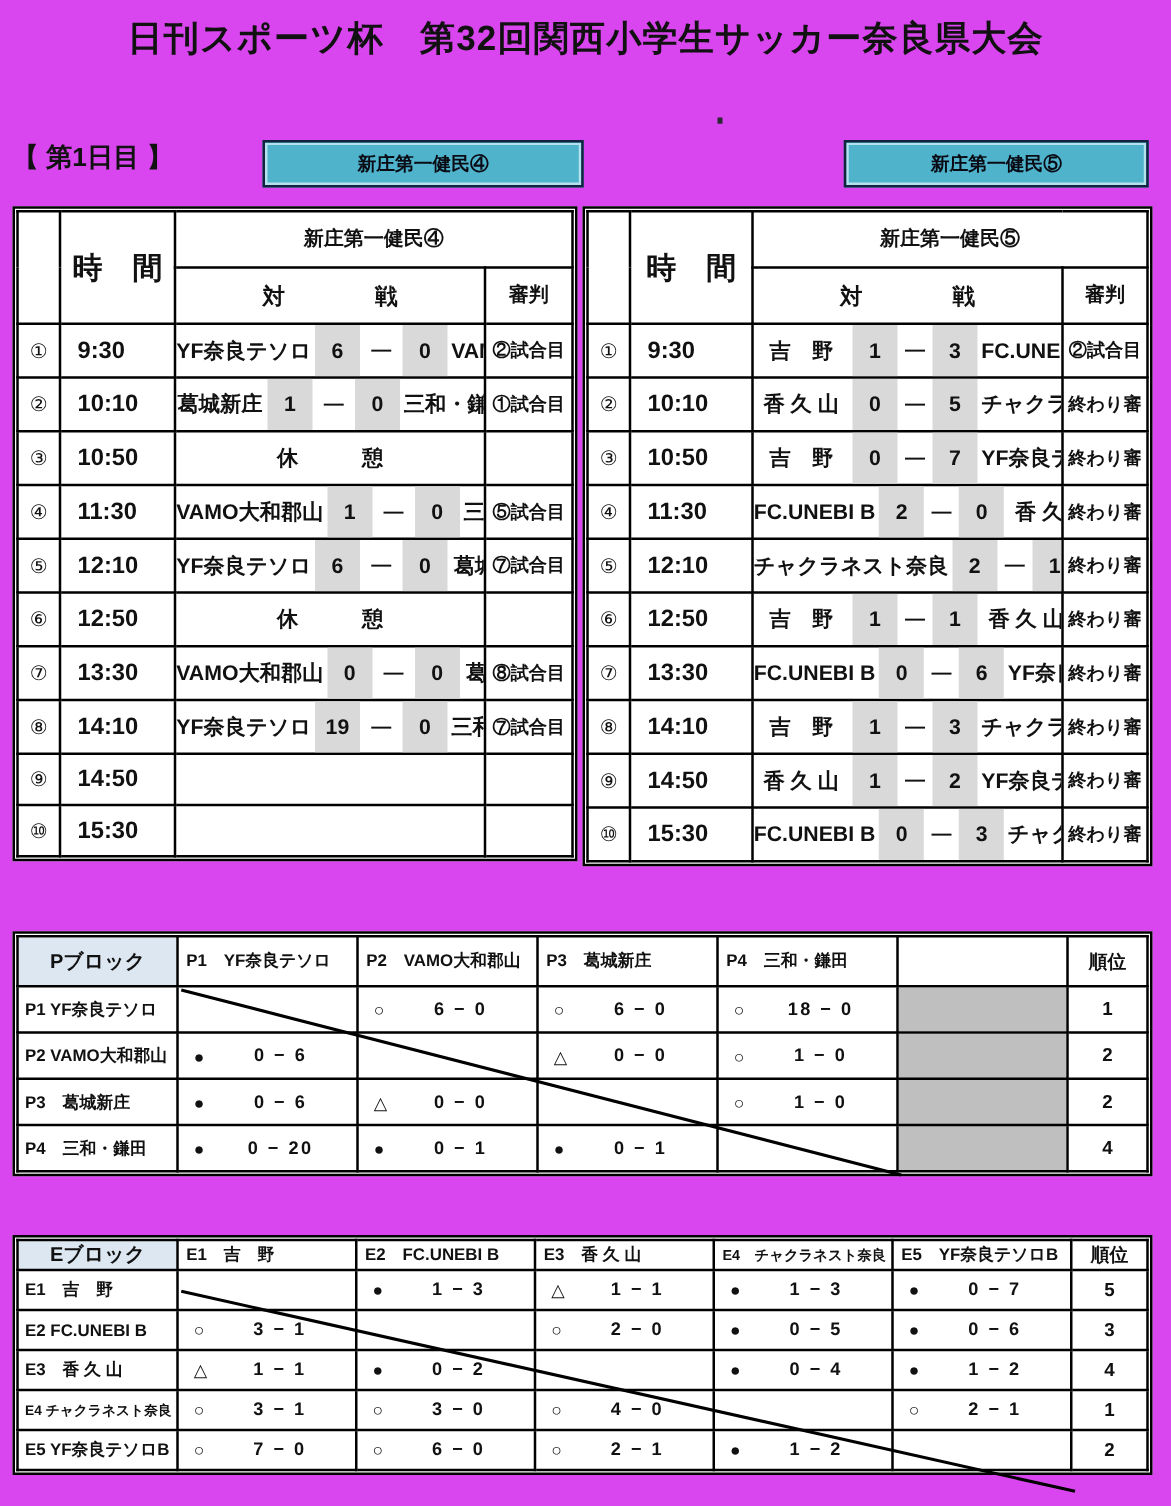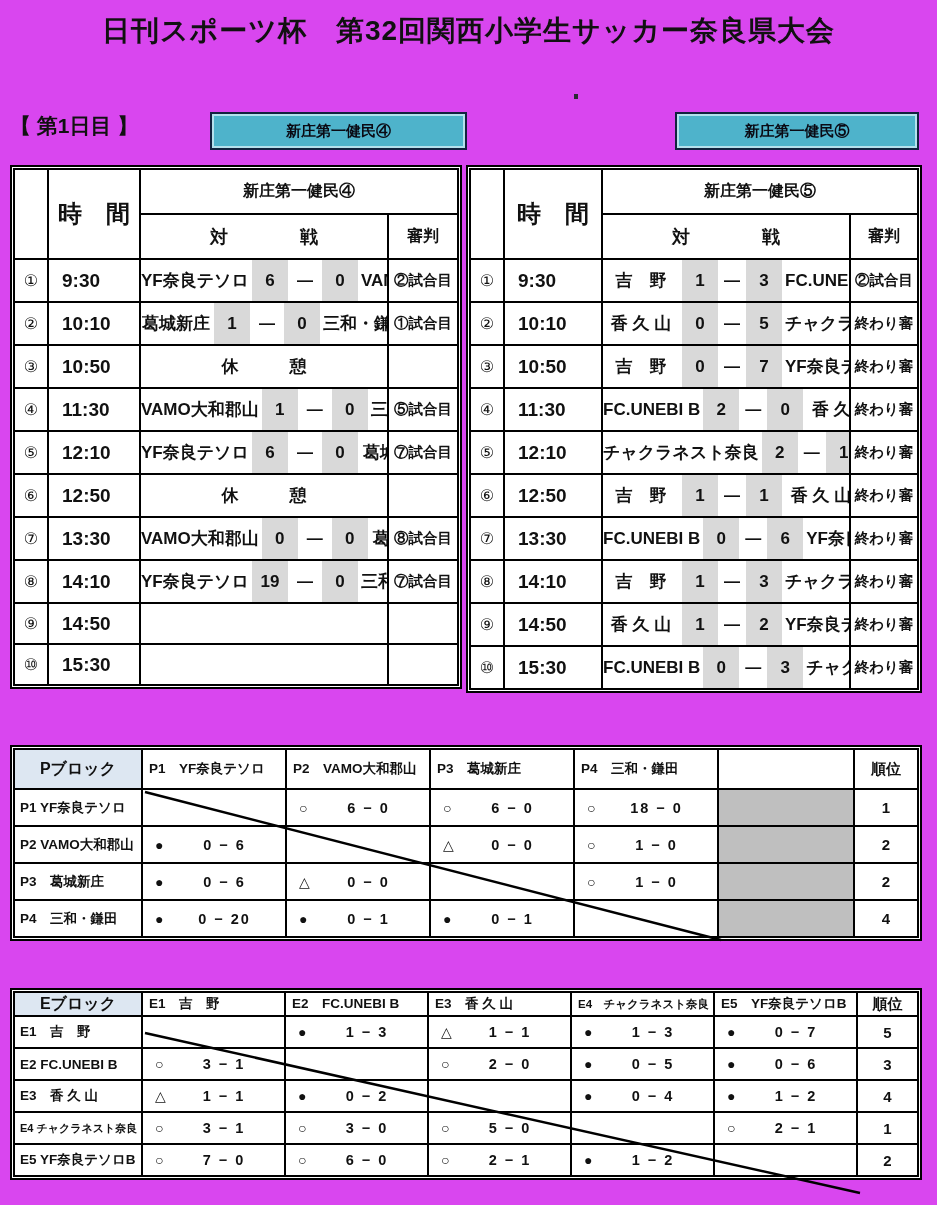--- a/index.html
+++ b/index.html
@@ -643,21 +643,21 @@
             </td>
         <td class="res">
               <div class="in">
                 <span class="mk">○</span>
                 <span class="sc">3 − 0</span>
               </div>
             </td>
         <td class="res">
               <div class="in">
                 <span class="mk">○</span>
-                <span class="sc">5 − 0</span>
+                <span class="sc">4 − 0</span>
               </div>
             </td>
         <td class="res"></td>
         <td class="res">
               <div class="in">
                 <span class="mk">○</span>
                 <span class="sc">2 − 1</span>
               </div>
             </td>
         <td class="rank">1</td>

